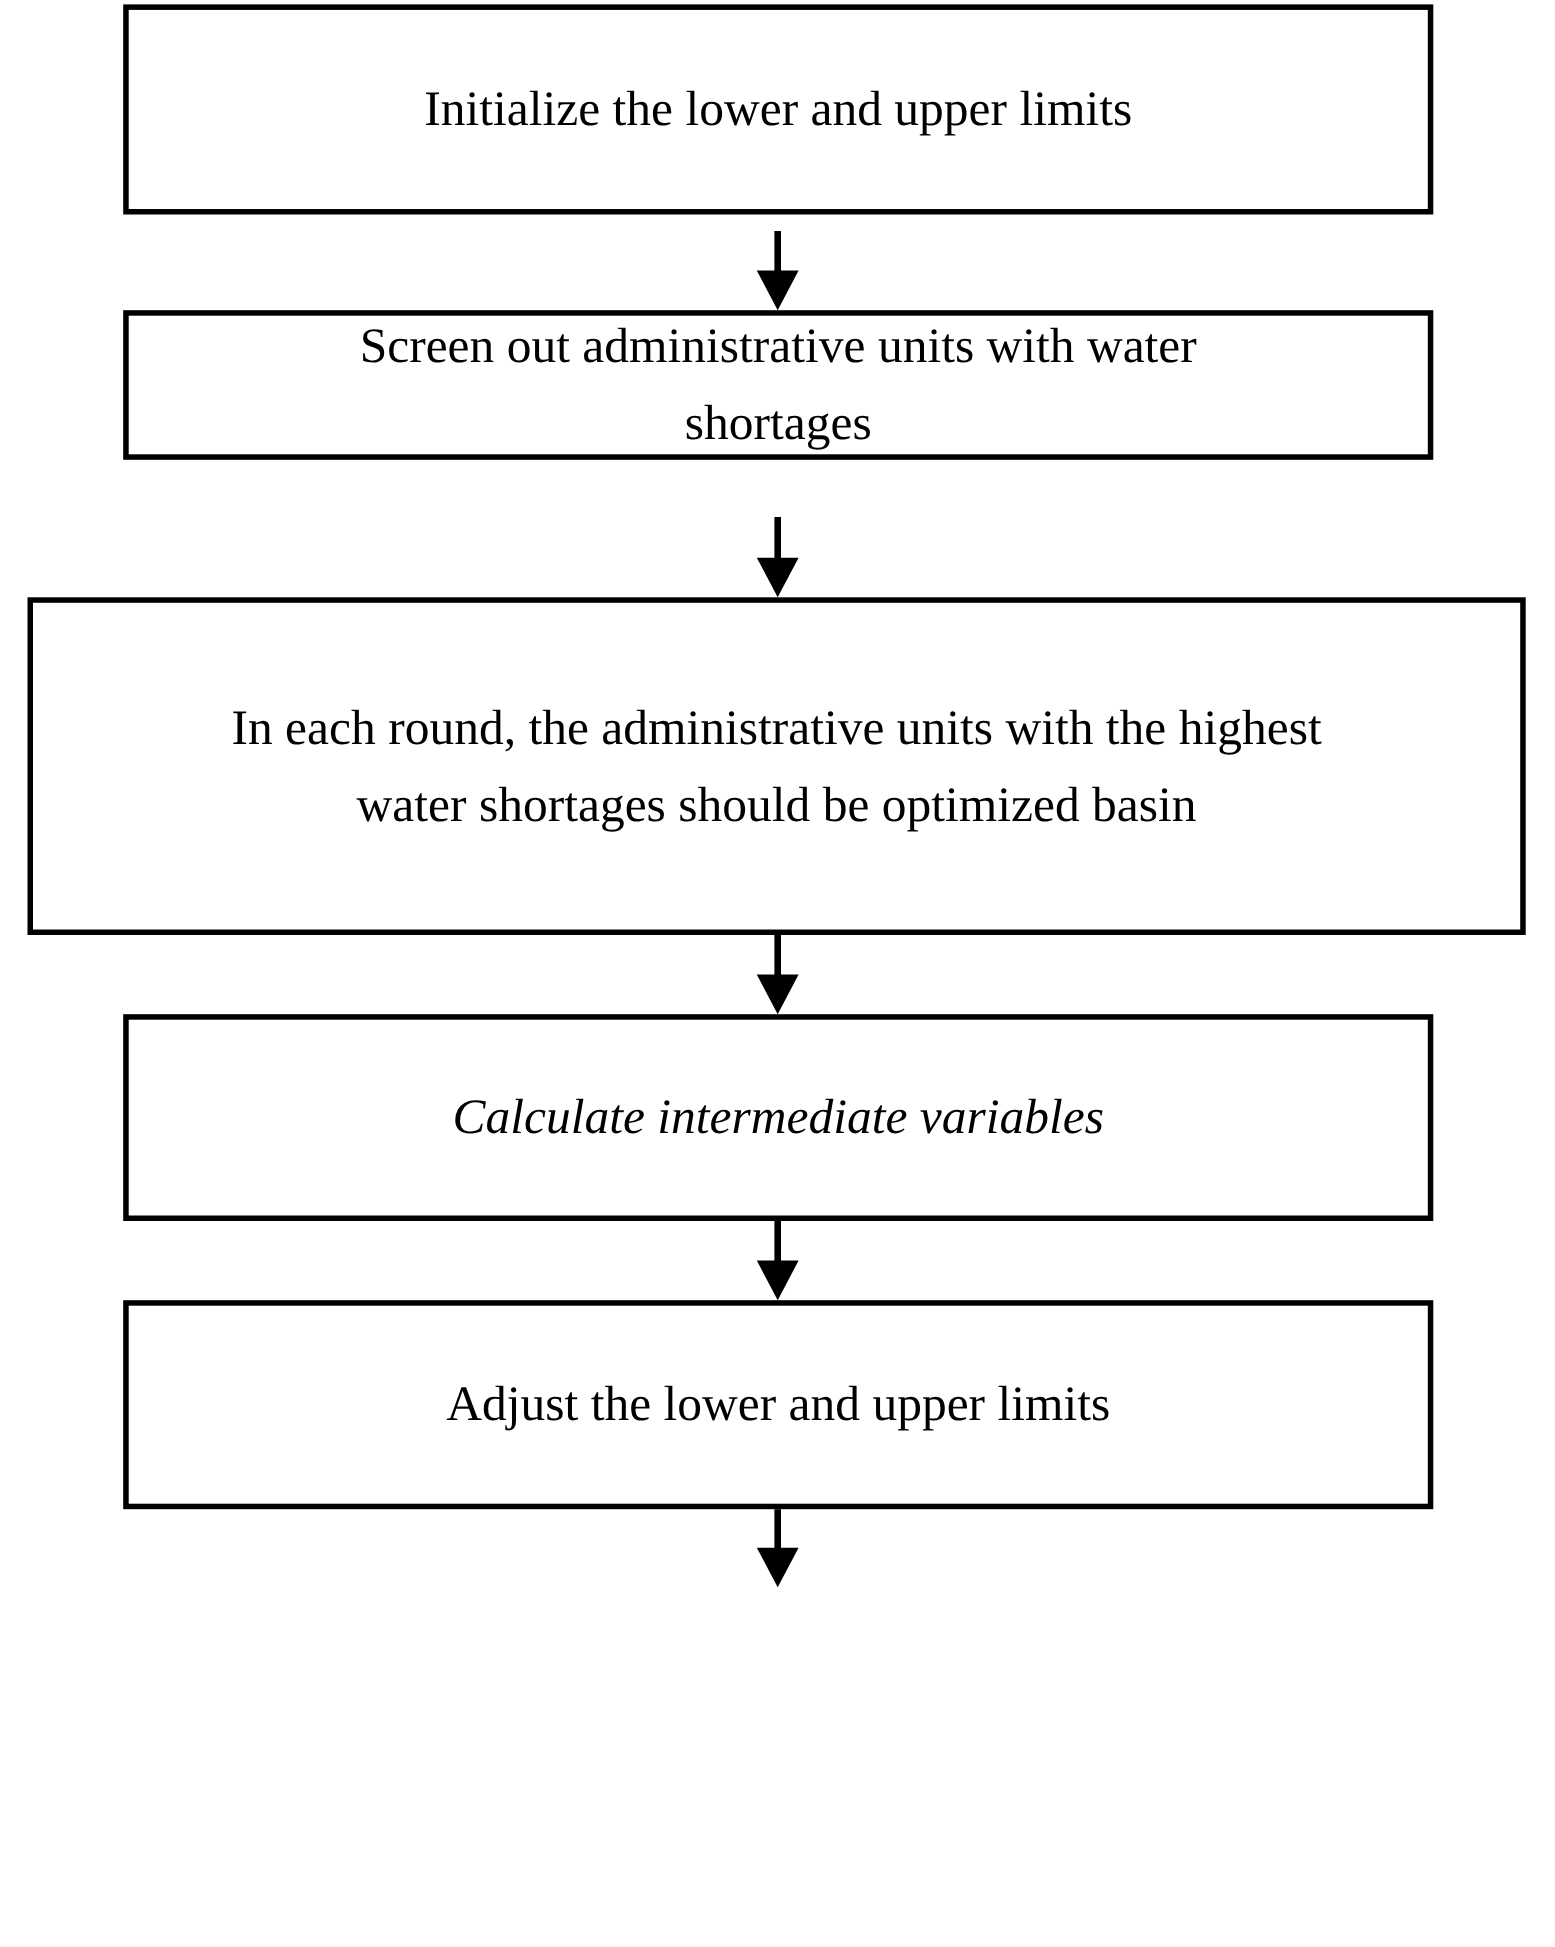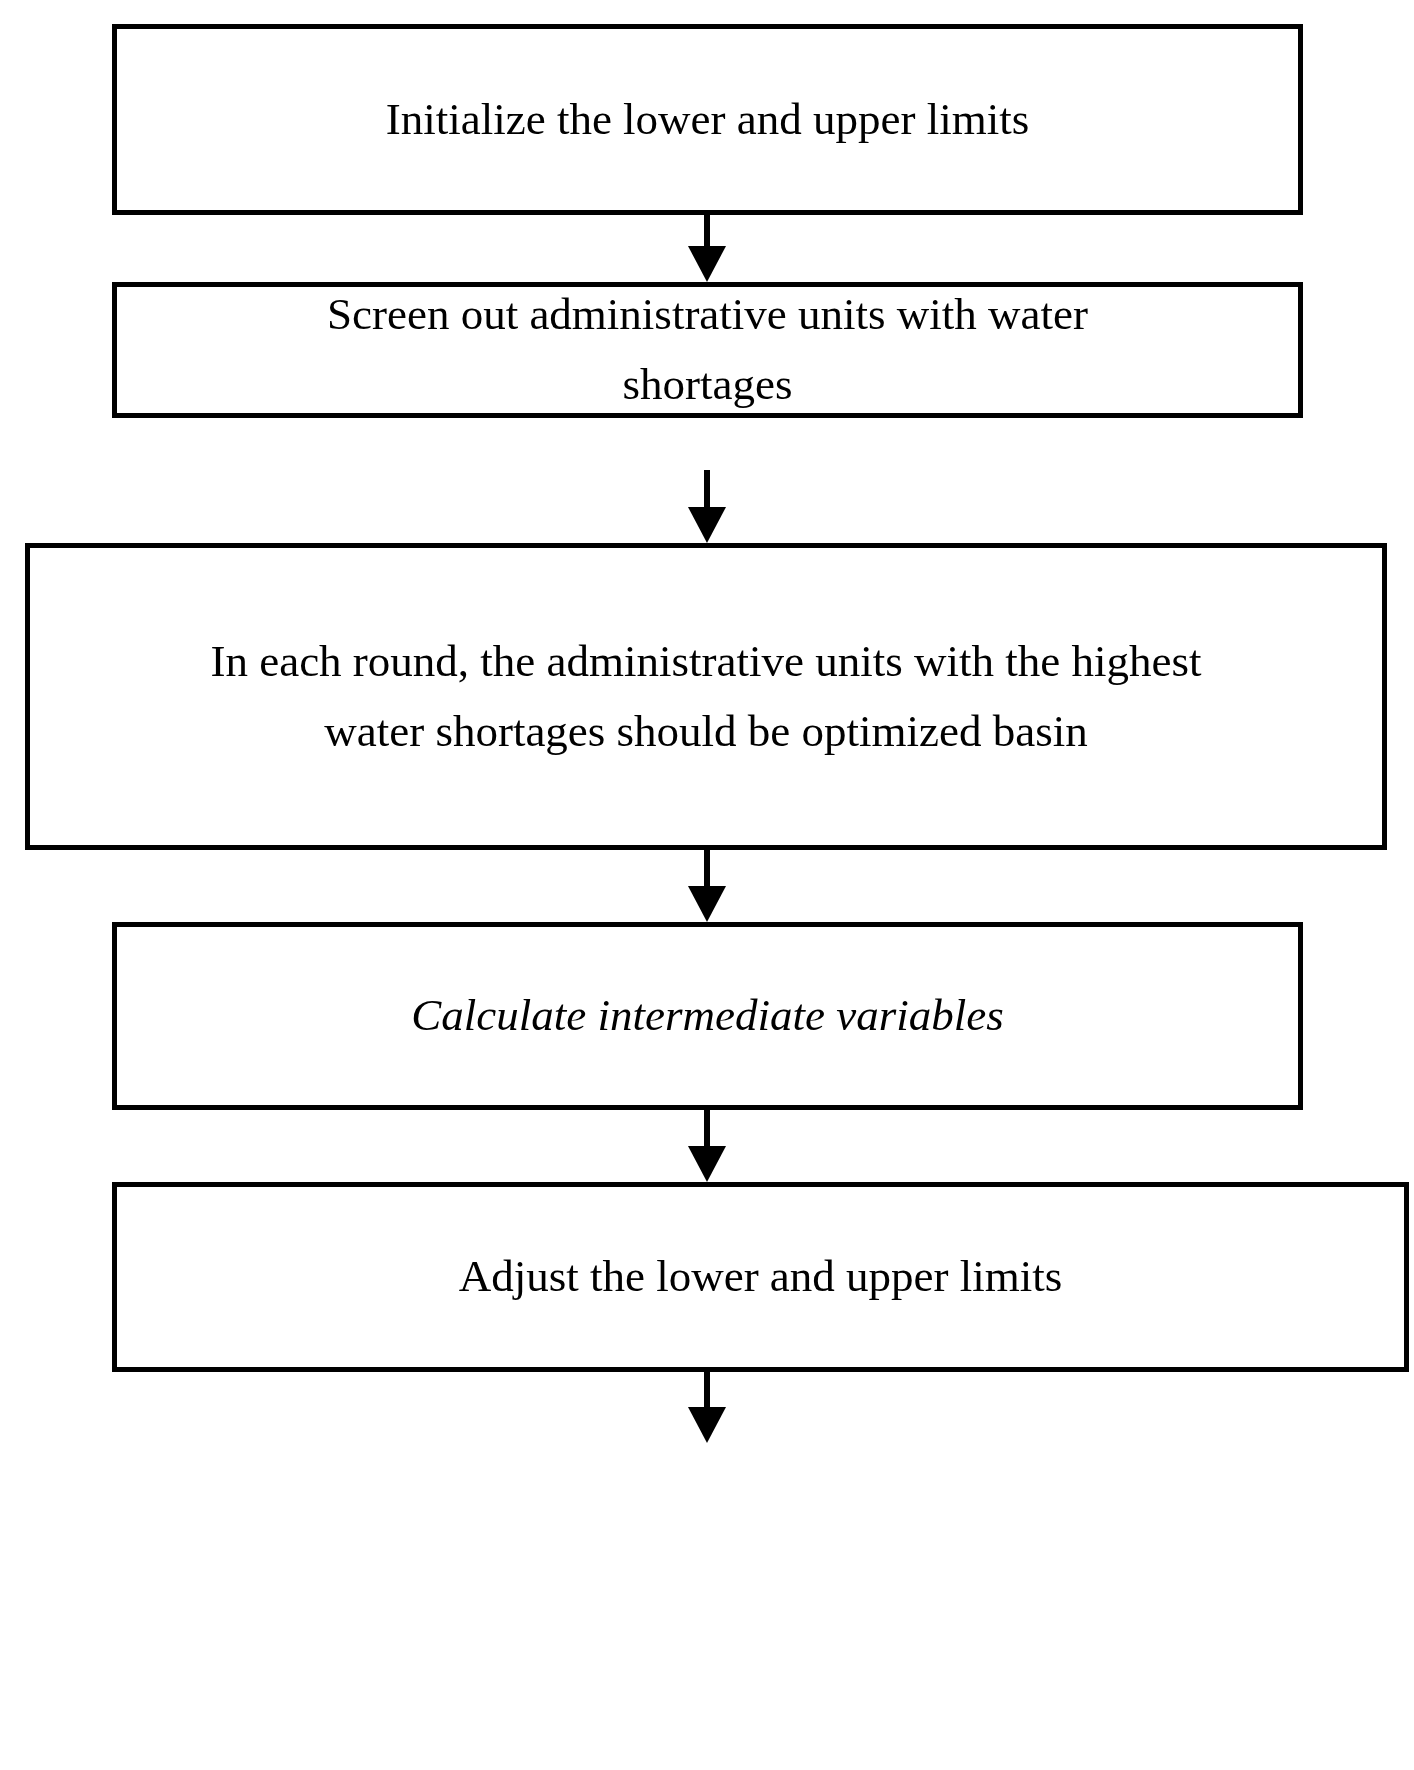--- a/index.html
+++ b/index.html
@@ -26,24 +26,24 @@
     justify-content: center;
     text-align: center;
     font-size: 45px;
     line-height: 1.55;
     padding: 0 12px;
   }
   .node .label {
     white-space: pre-line;
   }
   
-  .n1 { left: 112px; top:   24px; width: 1191px; height: 191px; }
+  .n1 { left: 112px; top:   4px; width: 1191px; height: 191px; }
   .n2 { left: 112px; top:  282px; width: 1191px; height: 136px; }
   .n4 { left: 112px; top:  922px; width: 1191px; height: 188px; font-style: italic; }
-  .n5 { left: 112px; top: 1182px; width: 1297px; height: 190px; }
+  .n5 { left: 112px; top: 1182px; width: 1191px; height: 190px; }
   
   .n3 { left:  25px; top:  543px; width: 1362px; height: 307px; }
   .n6 { left:  25px; top: 1442px; width: 1362px; height: 306px; }
 
   .arrow {
     position: absolute;
     left: 688px;
     width: 38px;
   }
   .a1 { top:  210px; height: 72px; }

